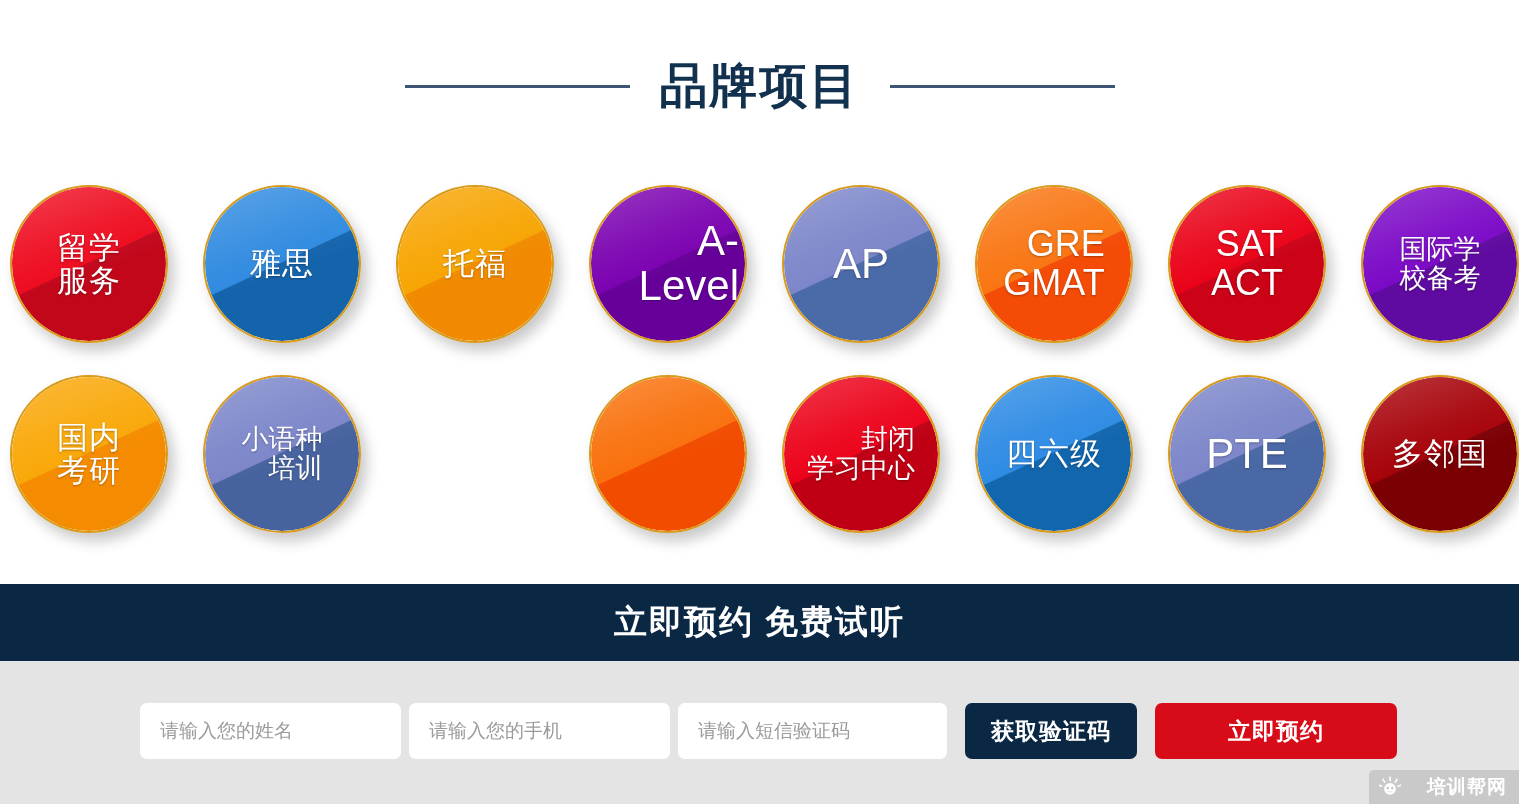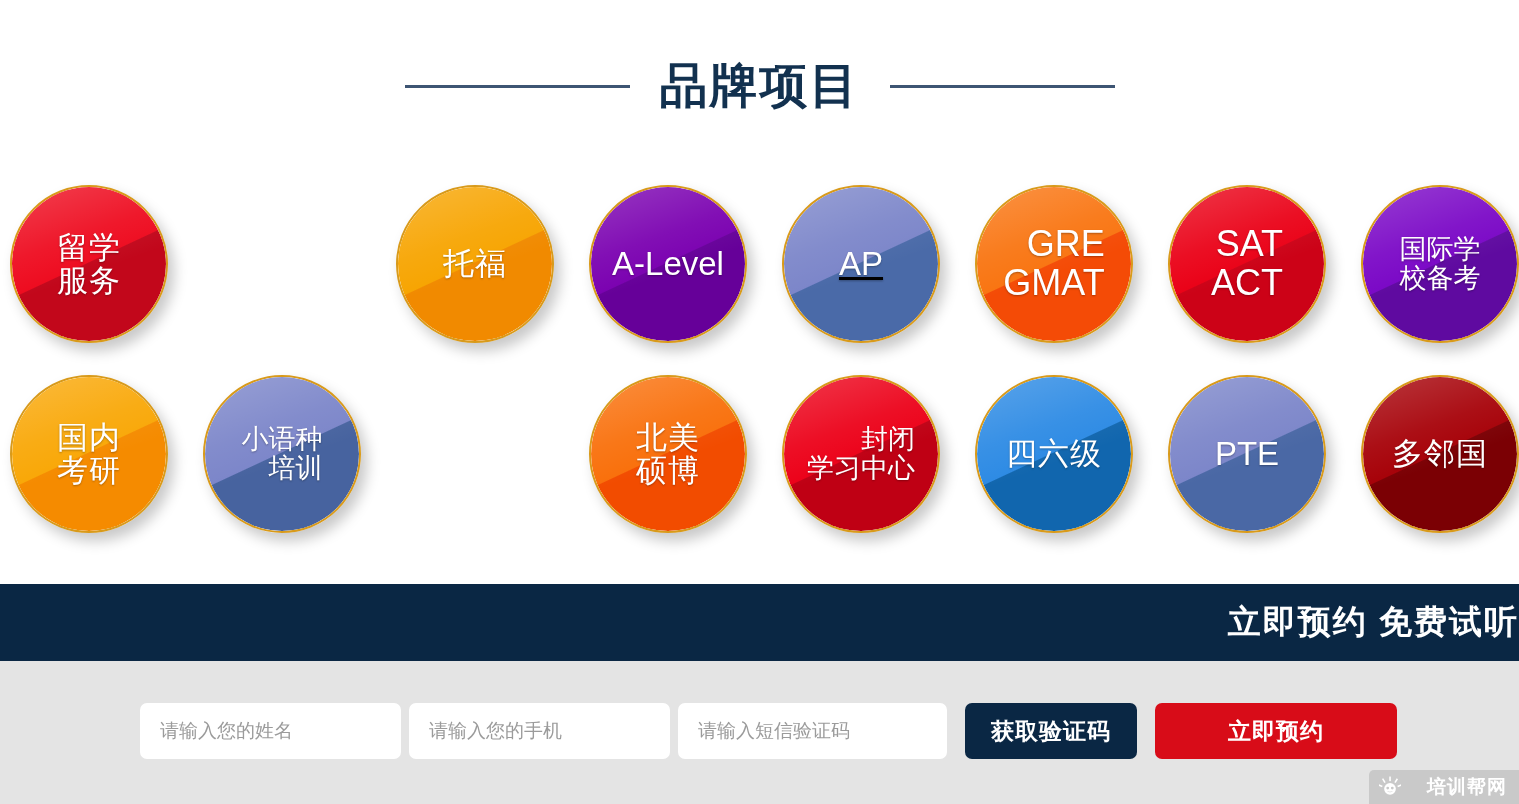--- a/index.html
+++ b/index.html
@@ -46,28 +46,28 @@
   }
   .circle .label{
     position:relative;z-index:3;
     color:#fff;text-align:right;line-height:1.07;
     font-weight:400;
     text-shadow:0 1px 2px rgba(0,0,0,0.30);
     padding:0 6px;
   }
   .label.cn{font-size:31px;letter-spacing:1px;}
   .label.cn.small{font-size:27px;letter-spacing:0px;}
-  .label.en{font-size:33px;letter-spacing:0px;}
+  .label.en{font-size:42px;letter-spacing:0px;}
   .label.en.big{font-size:36px;}
 
   
   .cta-banner{
     position:absolute;left:0;top:584px;width:1519px;height:77px;
     background:#0a2744;
-    display:flex;align-items:center;justify-content:flex-end;
+    display:flex;align-items:center;justify-content:center;
   }
   .cta-banner .cta-title{
     color:#ffffff;font-size:33px;font-weight:bold;letter-spacing:2px;
   }
 
   
   .form-strip{
     position:absolute;left:0;top:661px;width:1519px;height:143px;
     background:#e4e4e4;
   }
@@ -117,39 +117,48 @@
     <div class="circle-wrap" style="left: 10px; top: 185px;">
       <div class="circle">
         <div class="face" style="background: linear-gradient(155deg, rgb(238, 10, 30) 0%, rgb(238, 10, 30) 49%, rgb(194, 7, 27) 49.5%, rgb(194, 7, 27) 100%);"></div>
         <div class="gloss"></div>
         <div class="label cn">
           <div>留学</div>
           <div>服务</div>
         </div>
       </div>
     </div>
+    <div class="circle-wrap" style="left: 203px; top: 185px;">
+      <div class="circle">
+        <div class="face" style="background: linear-gradient(155deg, rgb(47, 138, 224) 0%, rgb(47, 138, 224) 49%, rgb(20, 100, 172) 49.5%, rgb(20, 100, 172) 100%);"></div>
+        <div class="gloss"></div>
+        <div class="label cn">
+          <div>雅思</div>
+        </div>
+      </div>
+    </div>
     <div class="circle-wrap" style="left: 396px; top: 185px;">
       <div class="circle">
         <div class="face" style="background: linear-gradient(155deg, rgb(247, 164, 0) 0%, rgb(247, 164, 0) 49%, rgb(241, 138, 0) 49.5%, rgb(241, 138, 0) 100%);"></div>
         <div class="gloss"></div>
         <div class="label cn">
           <div>托福</div>
         </div>
       </div>
     </div>
     <div class="circle-wrap" style="left: 589px; top: 185px;">
       <div class="circle">
         <div class="face" style="background: linear-gradient(155deg, rgb(122, 0, 176) 0%, rgb(122, 0, 176) 49%, rgb(102, 0, 153) 49.5%, rgb(102, 0, 153) 100%);"></div>
         <div class="gloss"></div>
         <div class="label en">
           <div>A-Level</div>
         </div>
       </div>
     </div>
-    <div class="circle-wrap" style="left: 782px; top: 185px; text-decoration: underline;">
+    <div class="circle-wrap" style="left: 782px; top: 185px;">
       <div class="circle">
         <div class="face" style="background: linear-gradient(155deg, rgb(123, 133, 201) 0%, rgb(123, 133, 201) 49%, rgb(74, 106, 168) 49.5%, rgb(74, 106, 168) 100%);"></div>
         <div class="gloss"></div>
         <div class="label en">
           <div>AP</div>
         </div>
       </div>
     </div>
     <div class="circle-wrap" style="left: 975px; top: 185px;">
       <div class="circle">
@@ -198,24 +207,20 @@
         <div class="label cn small">
           <div>小语种</div>
           <div>培训</div>
         </div>
       </div>
     </div>
     <div class="circle-wrap" style="left: 589px; top: 375px;">
       <div class="circle">
         <div class="face" style="background: linear-gradient(155deg, rgb(249, 111, 10) 0%, rgb(249, 111, 10) 49%, rgb(242, 76, 0) 49.5%, rgb(242, 76, 0) 100%);"></div>
         <div class="gloss"></div>
-        <div class="label cn">
-          <div>北美</div>
-          <div>硕博</div>
-        </div>
       </div>
     </div>
     <div class="circle-wrap" style="left: 782px; top: 375px;">
       <div class="circle">
         <div class="face" style="background: linear-gradient(155deg, rgb(236, 0, 24) 0%, rgb(236, 0, 24) 49%, rgb(191, 0, 20) 49.5%, rgb(191, 0, 20) 100%);"></div>
         <div class="gloss"></div>
         <div class="label cn small">
           <div>封闭</div>
           <div>学习中心</div>
         </div>

